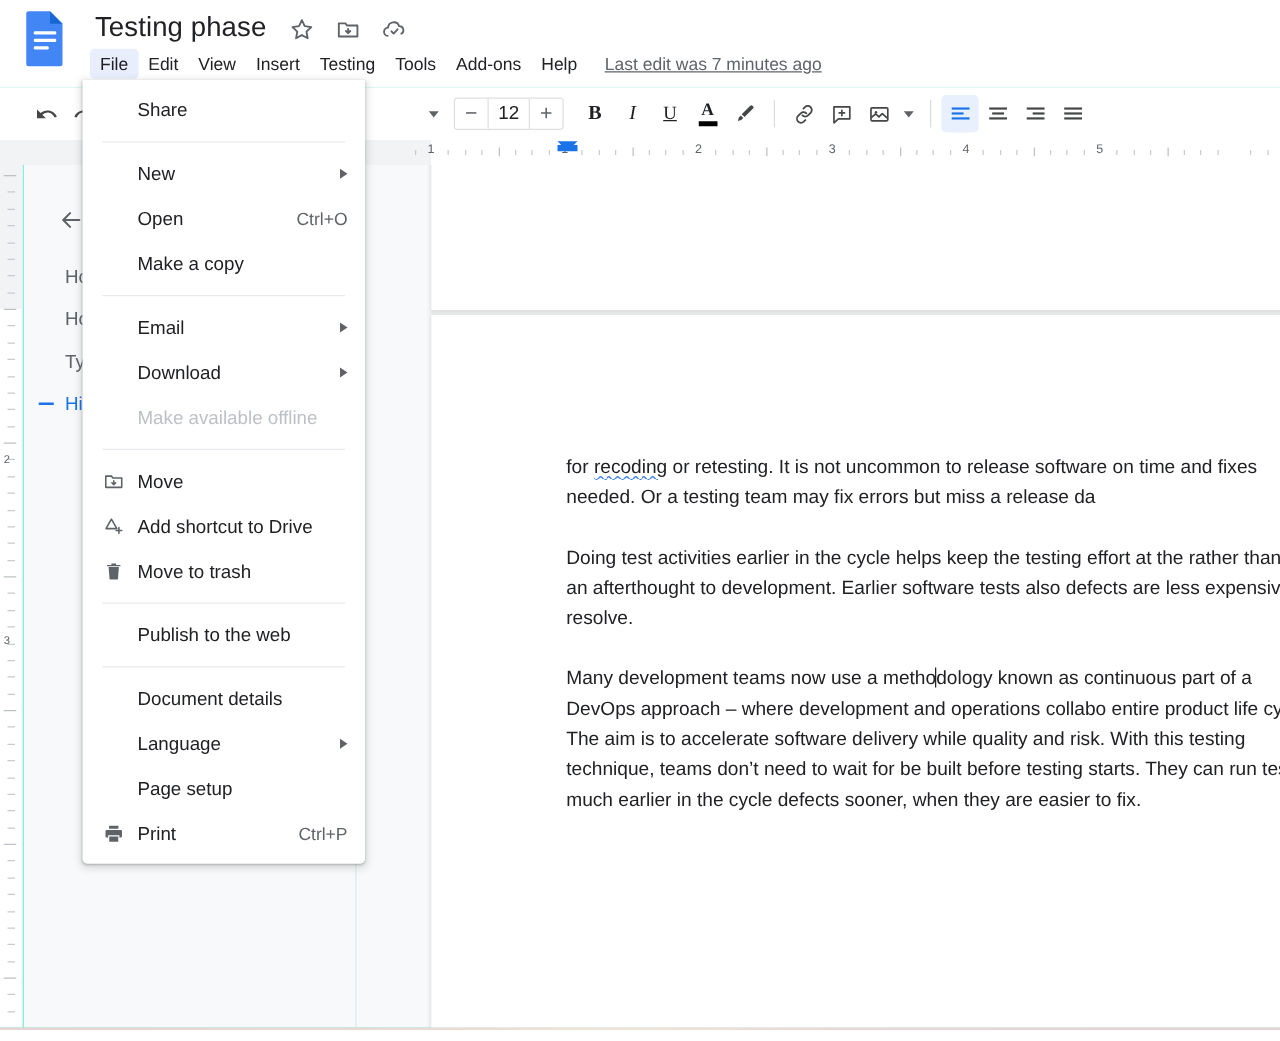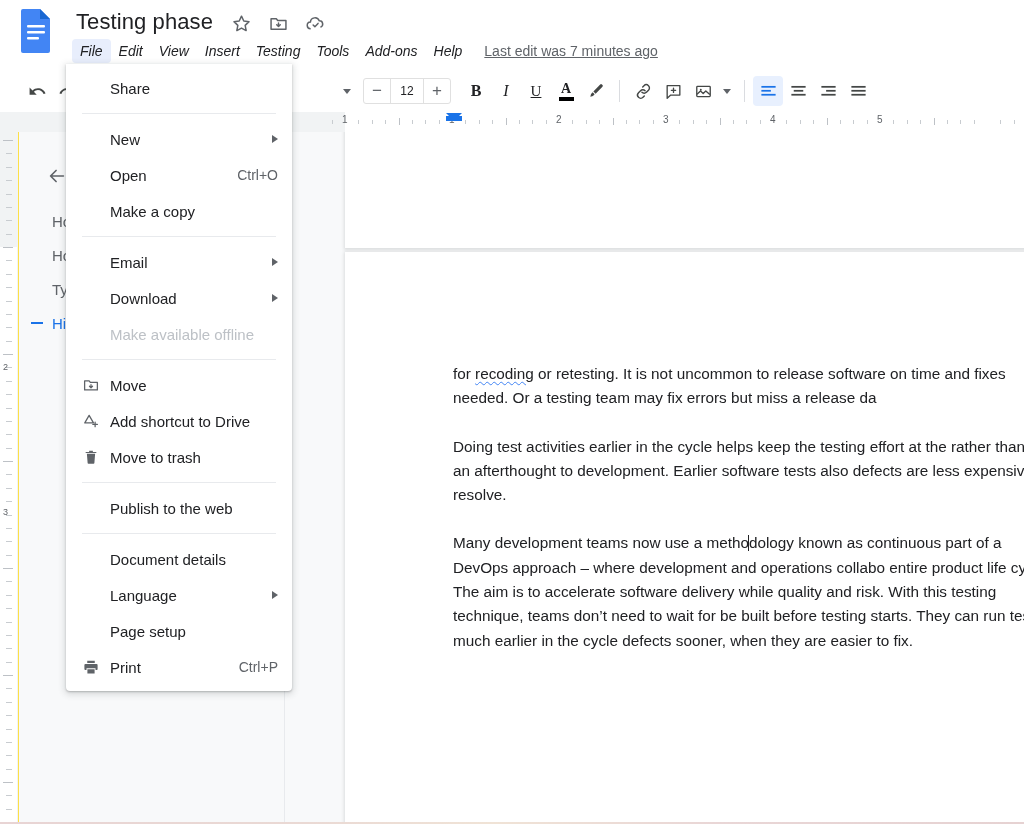--- a/index.html
+++ b/index.html
@@ -4,34 +4,34 @@
 <style>
   * { box-sizing: border-box; }
   html, body {
     margin: 0; padding: 0;
     width: 1024px; height: 833px;
     overflow: hidden;
     font-family: "Liberation Sans", sans-serif;
     background: #ffffff;
     -webkit-font-smoothing: antialiased;
   }
-  #app { position: relative; width: 1024px; height: 824px; overflow: hidden; background:#fde047; }
+  #app { position: relative; width: 1024px; height: 824px; overflow: hidden; background:#5eead4; }
 
   
   .header { position: absolute; left:0; top:0; width:1024px; height:70px; background:#fff; }
   .doc-icon { position:absolute; left:18px; top:8px; width:36px; height:46px; }
   .title-row { position:absolute; left:76px; top:6px; height:32px; display:flex; align-items:center; }
   .doc-title { font-size:22px; color:#202124; letter-spacing:0.1px; white-space:nowrap; }
   .title-icons { display:flex; align-items:center; gap:16px; margin-left:18px; padding-top:2px; }
   .ticon { width:21px; height:21px; display:block; cursor:pointer; }
 
   .menubar { position:absolute; left:72px; top:38px; height:26px; display:flex; align-items:center; gap:0px; }
   .menu-item {
     font-size:14px; color:#202124; padding:3px 8px; border-radius:4px; cursor:pointer;
-    line-height:18px; white-space:nowrap;font-style:italic;
+    line-height:18px; white-space:nowrap;
   }
   .menu-item.active { background:#e8eefc; }
   .last-edit {
     font-size:14px; color:#5f6368; margin-left:14px; text-decoration:underline; cursor:pointer;
     white-space:nowrap;
   }
 
   
   .toolbar {
     position:absolute; left:0; top:70px; width:1024px; height:42px;
@@ -52,21 +52,21 @@
     font-size:14px; color:#202124; padding:0 4px 0 6px; cursor:pointer; border-radius:4px; flex:none;
   }
   .caret { width:0; height:0; border-left:4px solid transparent; border-right:4px solid transparent;
            border-top:5px solid #5f6368; display:inline-block; }
   .fontsize-group {
     display:flex; align-items:center; border:1px solid #e0e0e0; border-radius:3px;
     height:26px; flex:none; overflow:hidden;
   }
   .fs-btn { width:26px; height:26px; display:flex; align-items:center; justify-content:center;
             font-size:17px; color:#5f6368; cursor:pointer; }
-  .fs-val { width:34px; text-align:center; font-size:12px; color:#202124;
+  .fs-val { width:34px; text-align:center; font-size:15px; color:#202124;
             border-left:1px solid #e0e0e0; border-right:1px solid #e0e0e0; height:26px;
             line-height:26px; cursor:text; }
   .bold-g { font-weight:bold; font-size:16px; color:#202124; font-family:"Liberation Serif", serif;}
   .ital-g { font-style:italic; font-size:16px; color:#202124; font-family:"Liberation Serif", serif;}
   .und-g  { font-size:15px; color:#202124; text-decoration:underline; font-family:"Liberation Serif", serif;}
   .textcolor-g { display:flex; flex-direction:column; align-items:center; line-height:1; }
   .textcolor-g .ltr { font-size:14px; color:#202124; font-family:"Liberation Serif", serif; font-weight:600;}
   .textcolor-g .bar { width:15px; height:4px; background:#000; margin-top:1px; }
 
   

